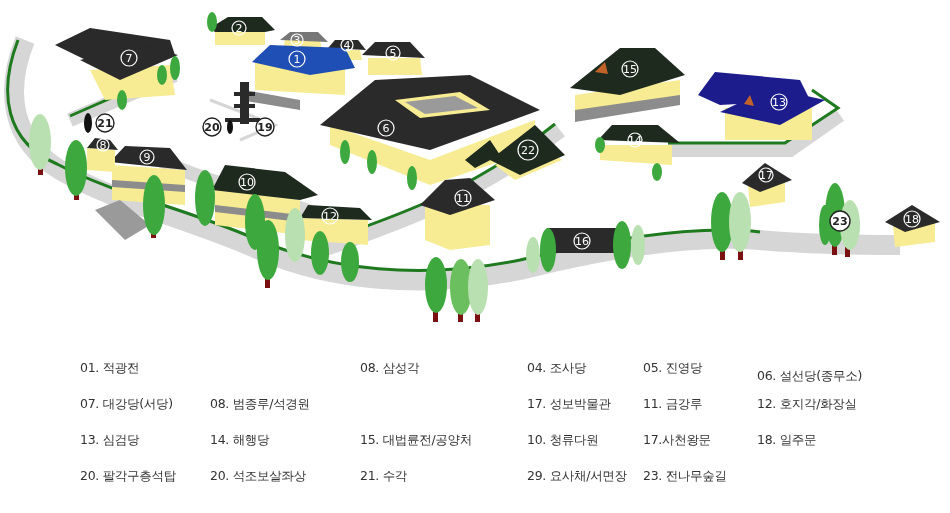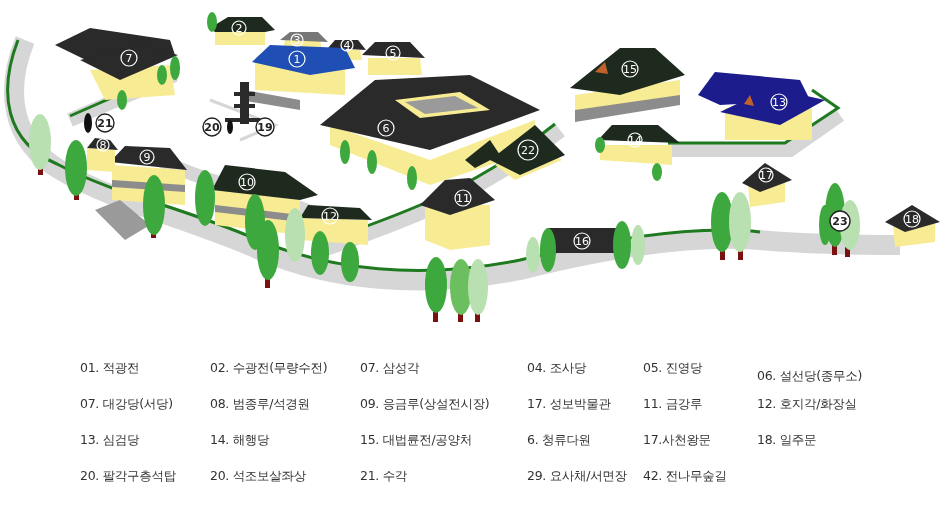--- a/index.html
+++ b/index.html
@@ -287,38 +287,36 @@
     </g>
   <g class="lbld">
       <circle cx="840" cy="221" r="10"></circle>
       <text x="840" y="221">23</text>
     </g>
 </svg>
 
 <div id="legend">
 
   <div class="lg-item" style="left:80px;top:25px">01. 적광전</div>
-  <div class="lg-item" style="left:210px;top:25px">02. 수광전(무량수전)</div>
-  <div class="lg-item" style="left:360px;top:25px">07. 삼성각</div>
+  <div class="lg-item" style="left:360px;top:25px">08. 삼성각</div>
   <div class="lg-item" style="left:527px;top:25px">04. 조사당</div>
   <div class="lg-item" style="left:643px;top:25px">05. 진영당</div>
   <div class="lg-item" style="left:757px;top:33px">06. 설선당(종무소)</div>
 
   <div class="lg-item" style="left:80px;top:61px">07. 대강당(서당)</div>
   <div class="lg-item" style="left:210px;top:61px">08. 범종루/석경원</div>
-  <div class="lg-item" style="left:360px;top:61px">09. 응금루(상설전시장)</div>
   <div class="lg-item" style="left:527px;top:61px">17. 성보박물관</div>
   <div class="lg-item" style="left:643px;top:61px">11. 금강루</div>
   <div class="lg-item" style="left:757px;top:61px">12. 호지각/화장실</div>
 
   <div class="lg-item" style="left:80px;top:97px">13. 심검당</div>
   <div class="lg-item" style="left:210px;top:97px">14. 해행당</div>
   <div class="lg-item" style="left:360px;top:97px">15. 대법륜전/공양처</div>
-  <div class="lg-item" style="left:527px;top:97px">6. 청류다원</div>
+  <div class="lg-item" style="left:527px;top:97px">10. 청류다원</div>
   <div class="lg-item" style="left:643px;top:97px">17.사천왕문</div>
   <div class="lg-item" style="left:757px;top:97px">18. 일주문</div>
 
   <div class="lg-item" style="left:80px;top:133px">20. 팔각구층석탑</div>
   <div class="lg-item" style="left:210px;top:133px">20. 석조보살좌상</div>
   <div class="lg-item" style="left:360px;top:133px">21. 수각</div>
   <div class="lg-item" style="left:527px;top:133px">29. 요사채/서면장</div>
-  <div class="lg-item" style="left:643px;top:133px">42. 전나무숲길</div>
+  <div class="lg-item" style="left:643px;top:133px">23. 전나무숲길</div>
 </div>
 
 </body></html>

